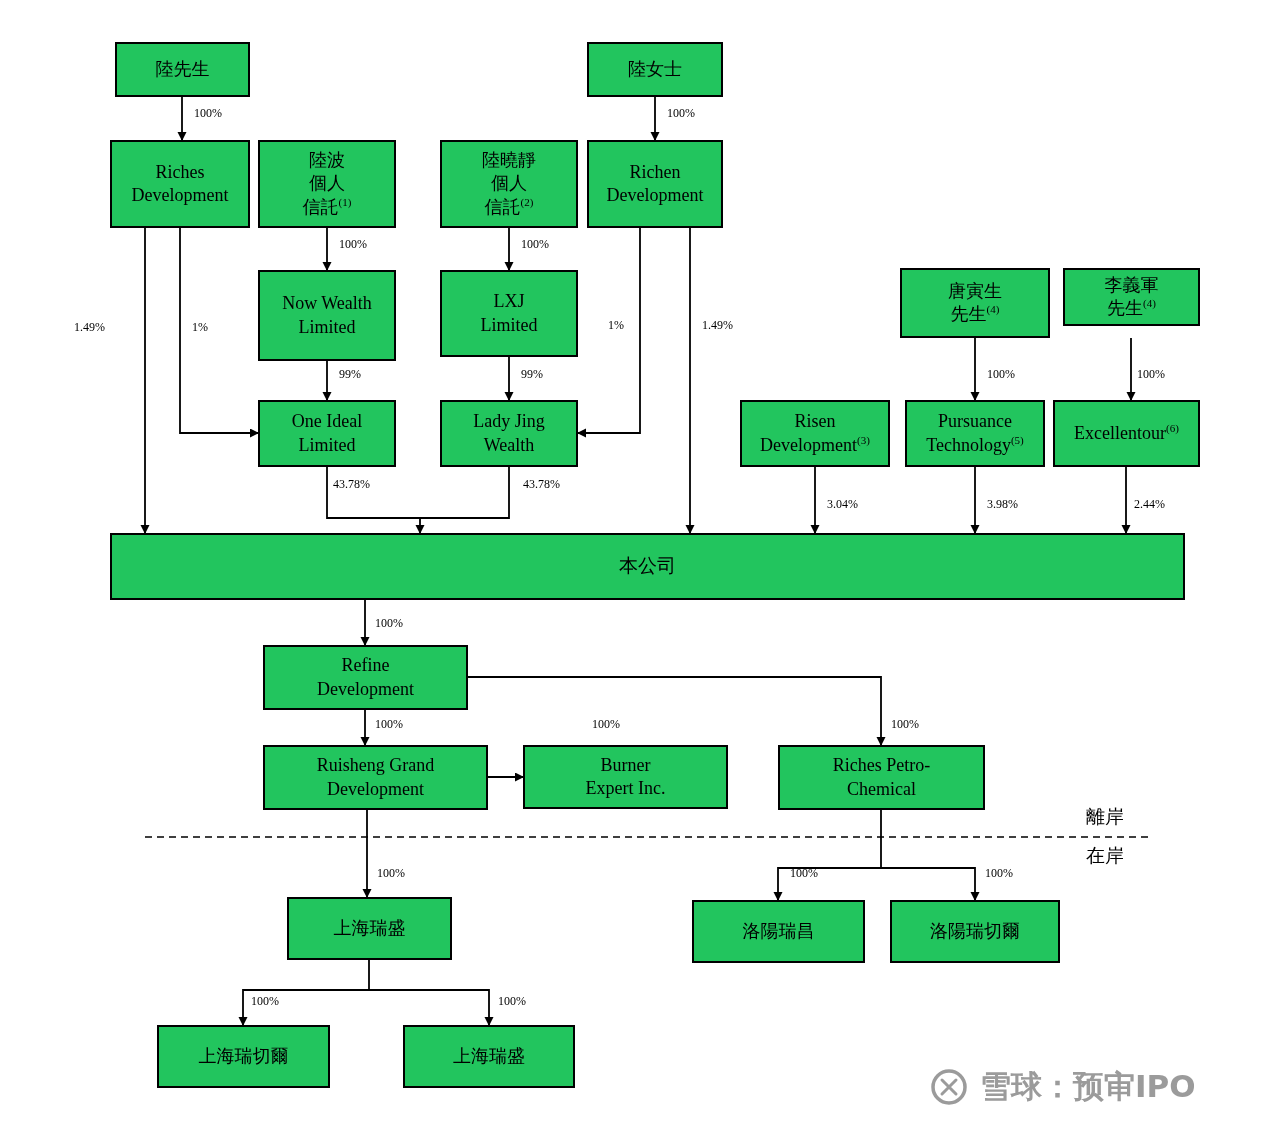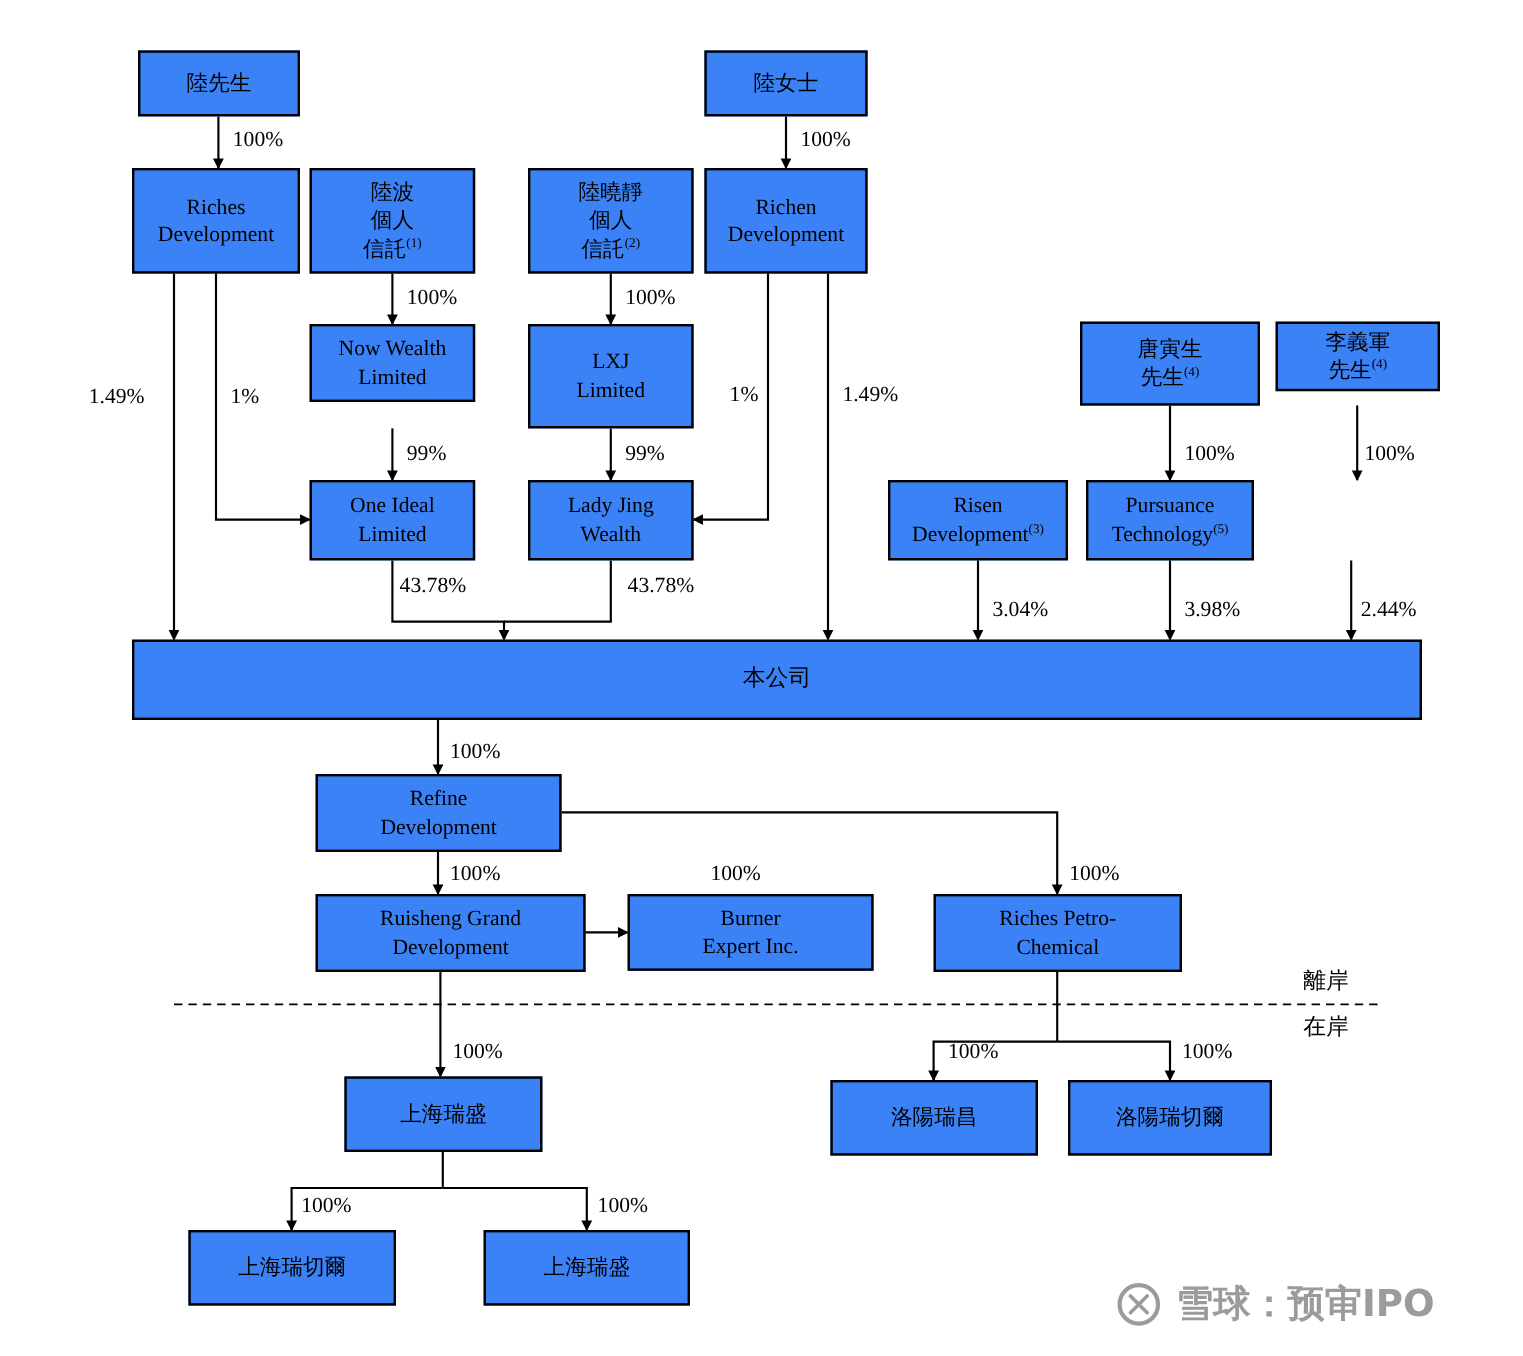--- a/index.html
+++ b/index.html
@@ -3,27 +3,27 @@
 <meta charset="utf-8">
 <style>
   html,body{margin:0;padding:0;background:#ffffff;}
   .canvas{
     position:relative;width:1269px;height:1130px;background:#ffffff;
     font-family:"Liberation Serif","DejaVu Serif",serif;color:#000;
     overflow:hidden;
   }
   svg.edges{position:absolute;left:0;top:0;}
   .node{
-    position:absolute;background:#3b82f6;border:2px solid #000;
+    position:absolute;background:#22c55e;border:2px solid #000;
     display:flex;align-items:center;justify-content:center;
     text-align:center;box-sizing:border-box;font-size:18px;line-height:1.3;
     white-space:pre-line;
   }
   .node sup{font-size:11px;line-height:0;vertical-align:super;}
-  .pct{position:absolute;font-size:18px;white-space:nowrap;}
+  .pct{position:absolute;font-size:12px;white-space:nowrap;}
   .side-label{position:absolute;font-size:19px;white-space:nowrap;}
   .watermark{
     position:absolute;left:928px;top:1066px;display:flex;align-items:flex-start;gap:10px;
     color:#9b9b9b;font-size:31px;font-family:"DejaVu Sans","Liberation Sans",sans-serif;
     font-weight:bold;
   }
 </style>
 </head>
 <body>
 
@@ -75,36 +75,37 @@
 Development</span></div>
   <div class="node" style="left:258px;top:140px;width:138px;height:88px"><span><span>陸波
 個人
 信託</span><sup>(1)</sup></span></div>
   <div class="node" style="left:440px;top:140px;width:138px;height:88px"><span><span>陸曉靜
 個人
 信託</span><sup>(2)</sup></span></div>
   <div class="node" style="left:587px;top:140px;width:136px;height:88px"><span>Richen
 Development</span></div>
 
-  <div class="node" style="left:258px;top:270px;width:138px;height:65px"><span>Now Wealth
+  <div class="node" style="left:258px;top:270px;width:138px;height:91px"><span>Now Wealth
 Limited</span></div>
   <div class="node" style="left:440px;top:270px;width:138px;height:87px"><span>LXJ
 Limited</span></div>
   <div class="node" style="left:900px;top:268px;width:150px;height:70px"><span><span>唐寅生
 先生</span><sup>(4)</sup></span></div>
   <div class="node" style="left:1063px;top:268px;width:137px;height:58px"><span><span>李義軍
 先生</span><sup>(4)</sup></span></div>
 
   <div class="node" style="left:258px;top:400px;width:138px;height:67px"><span>One Ideal
 Limited</span></div>
   <div class="node" style="left:440px;top:400px;width:138px;height:67px"><span>Lady Jing
 Wealth</span></div>
   <div class="node" style="left:740px;top:400px;width:150px;height:67px"><span><span>Risen Development</span><sup>(3)</sup></span></div>
   <div class="node" style="left:905px;top:400px;width:140px;height:67px"><span><span>Pursuance
 Technology</span><sup>(5)</sup></span></div>
+  <div class="node" style="left:1053px;top:400px;width:147px;height:67px"><span><span>Excellentour</span><sup>(6)</sup></span></div>
 
   <div class="node" style="left:110px;top:533px;width:1075px;height:67px;font-size:19px"><span>本公司</span></div>
 
   <div class="node" style="left:263px;top:645px;width:205px;height:65px"><span>Refine
 Development</span></div>
 
   <div class="node" style="left:263px;top:745px;width:225px;height:65px"><span>Ruisheng Grand
 Development</span></div>
   <div class="node" style="left:523px;top:745px;width:205px;height:64px"><span>Burner
 Expert Inc.</span></div>

